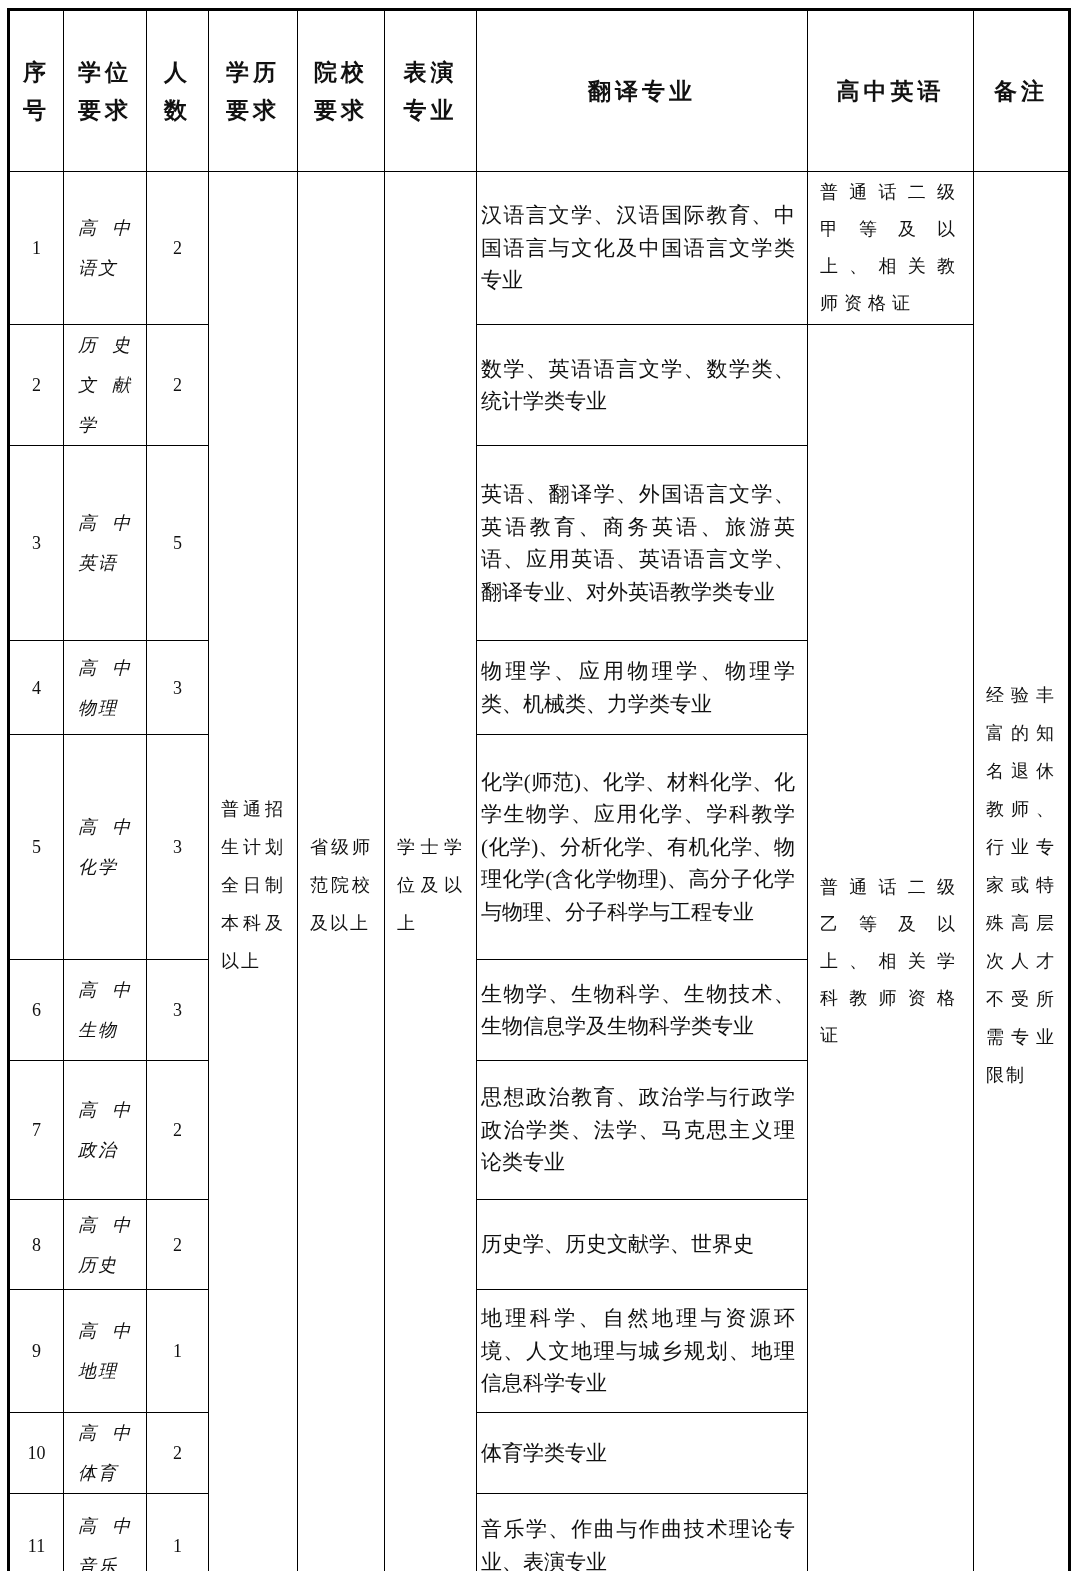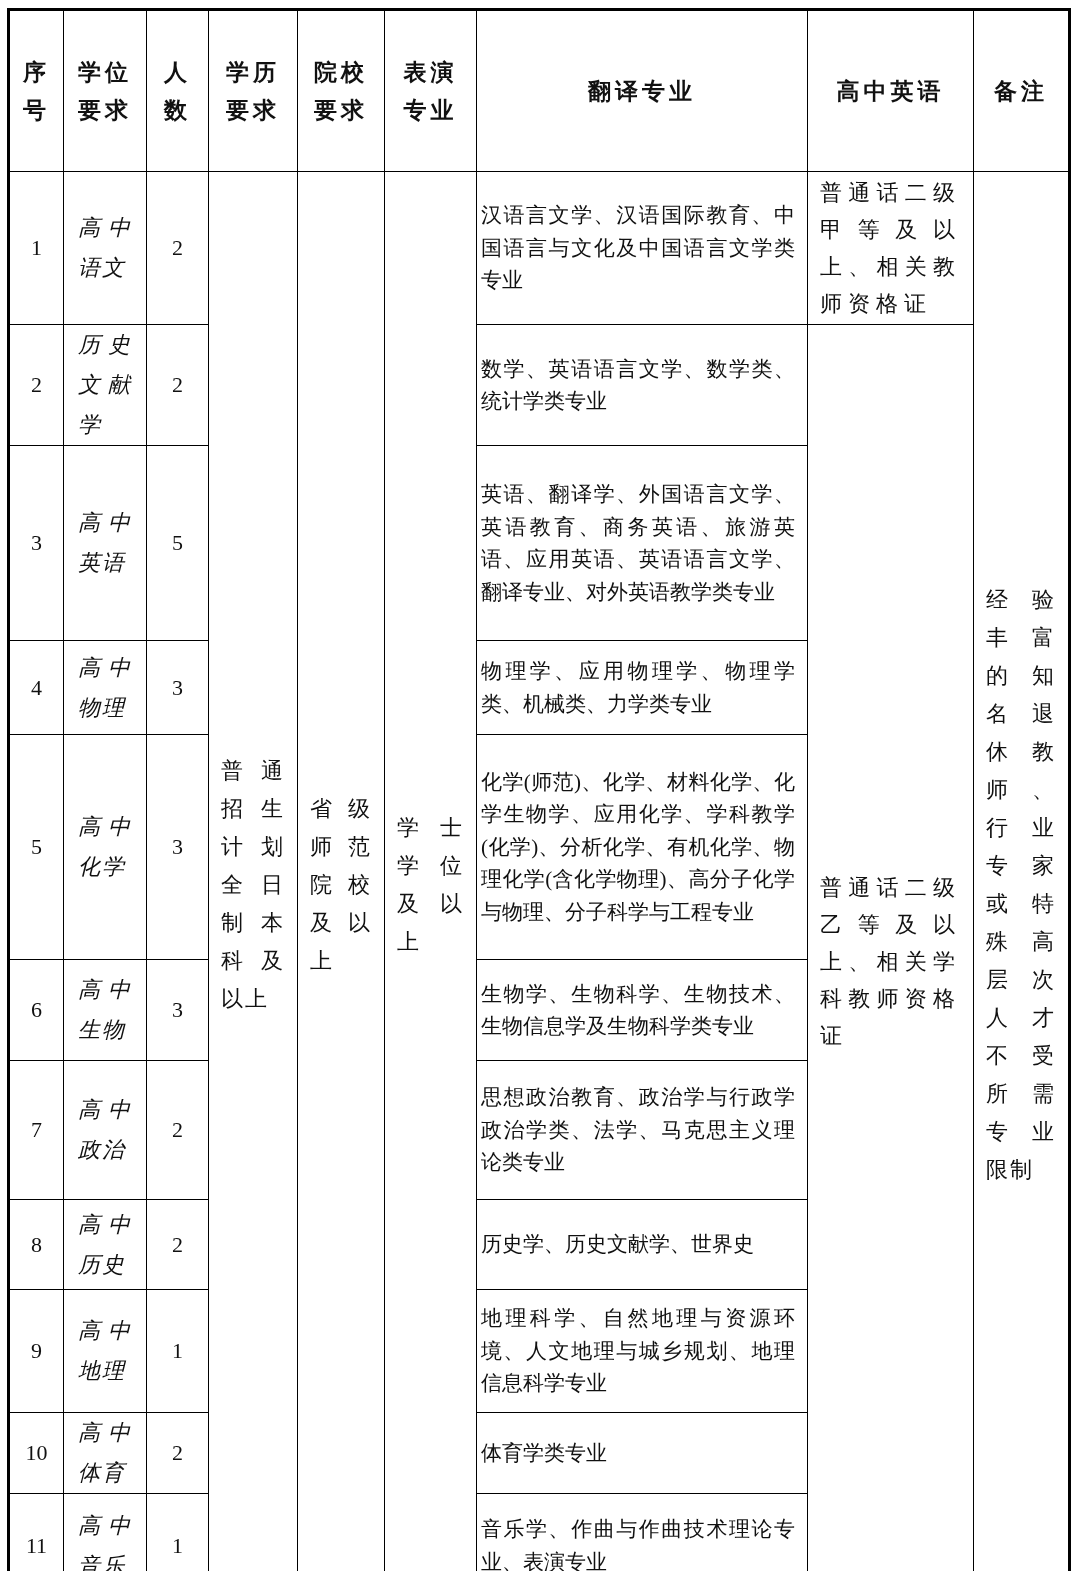--- a/index.html
+++ b/index.html
@@ -54,21 +54,21 @@
   tbody tr:nth-child(5)  { height: 225px; }
   tbody tr:nth-child(6)  { height: 101px; }
   tbody tr:nth-child(7)  { height: 139px; }
   tbody tr:nth-child(8)  { height: 90px;  }
   tbody tr:nth-child(9)  { height: 123px; }
   tbody tr:nth-child(10) { height: 73px;  }
   tbody tr:nth-child(11) { height: 105px; }
 
   td {
     font-family: "Liberation Serif", serif;
-    font-size: 22px;
+    font-size: 18px;
   }
   .c-center {
     text-align: center;
     line-height: 34px;
   }
   .c-pos {
     text-align: justify;
     text-justify: inter-character;
     letter-spacing: 2px;
     line-height: 40px;

